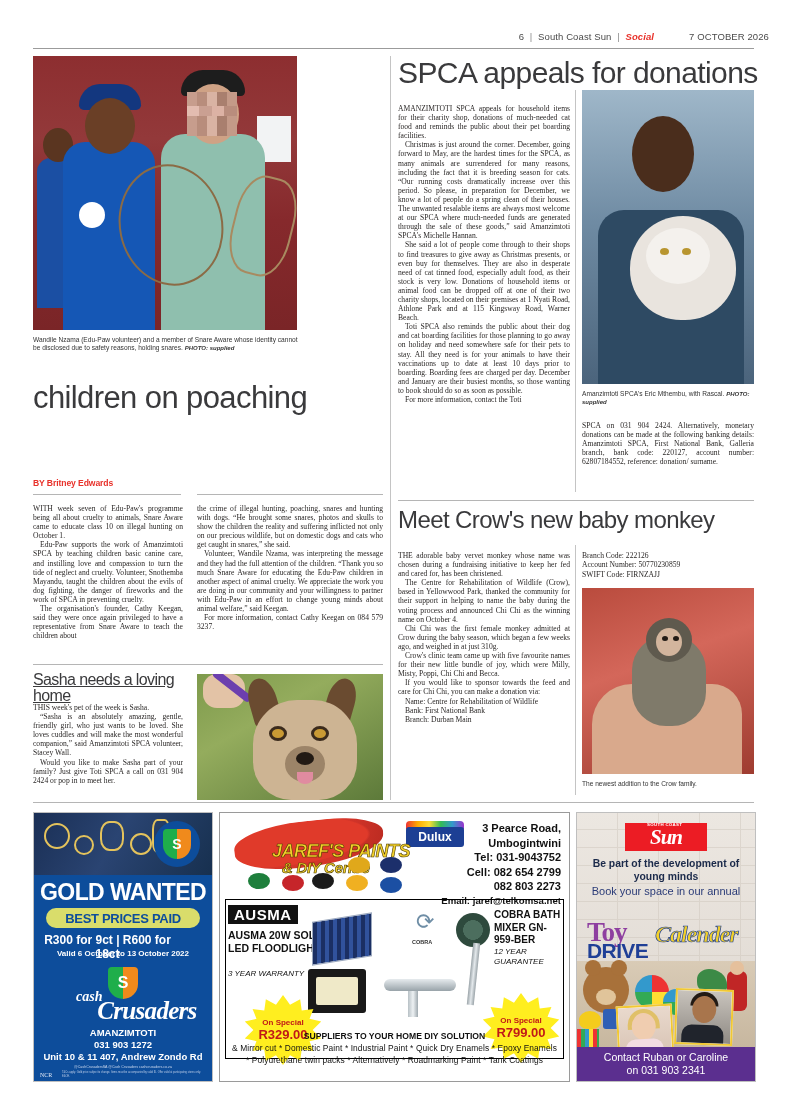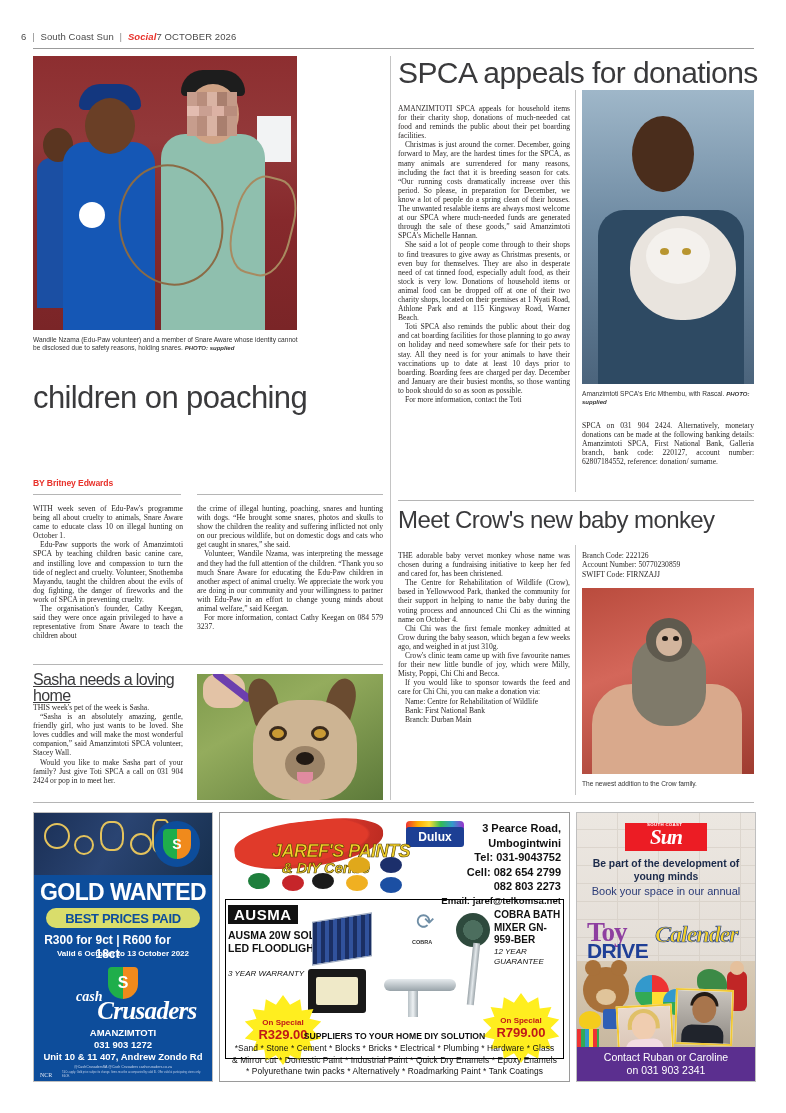--- a/index.html
+++ b/index.html
@@ -7,24 +7,24 @@
     width:786px;height:1113px;
     background:#ffffff;
     font-family:"Liberation Serif", serif;
     color:#231f20;
     overflow:hidden;
   }
   .page{position:relative;width:786px;height:1113px;}
 
   
   .masthead{
-    position:absolute;left:21px;top:31px;width:721px;height:20px;
-    display:flex;justify-content:flex-start;align-items:flex-start;
+    position:absolute;left:48px;top:31px;width:721px;height:20px;
+    display:flex;justify-content:flex-end;align-items:flex-start;
     font-family:"Liberation Sans", sans-serif;
-    font-size:9.5px;color:#4b4b4b;letter-spacing:.1px;
+    font-size:9.5px;color:#4b4b4b;letter-spacing:.1px;gap:35px;
   }
   .masthead .left{white-space:nowrap;}
   .masthead .sep{color:#8d8d8d;margin:0 3px;}
   .masthead .social{color:#e8312a;font-style:italic;font-weight:bold;}
   .masthead .date{white-space:nowrap;color:#4b4b4b;}
   .rule-top{position:absolute;left:33px;top:48px;width:721px;height:1px;background:#9b9b9b;}
 
   
   .body-col{
     font-family:"Liberation Serif", serif;
@@ -495,21 +495,20 @@
     </div>
     <div class="cobratxt">COBRA BATH MIXER GN-959-BER</div>
     <div class="cobrawar">12 YEAR GUARANTEE</div>
     <div class="starburst" style="left:262px;top:180px;">
       <span class="sp">On Special</span>
       <span class="pr">R799.00</span>
     </div>
 
     <div class="footer1">SUPPLIERS TO YOUR HOME DIY SOLUTION</div>
     <div class="footer2">
-      <div>*Sand * Stone * Cement * Blocks * Bricks * Electrical * Plumbing * Hardware * Glass</div>
       <div>&amp; Mirror cut * Domestic Paint * Industrial Paint * Quick Dry Enamels * Epoxy Enamels</div>
       <div>* Polyurethane twin packs * Alternatively * Roadmarking Paint * Tank Coatings</div>
     </div>
   </div>
 
   <div class="ad" id="ad-toy">
     <div class="bricks"></div>
     <div class="sunlogo">
       <span>Sun</span>
     </div>

